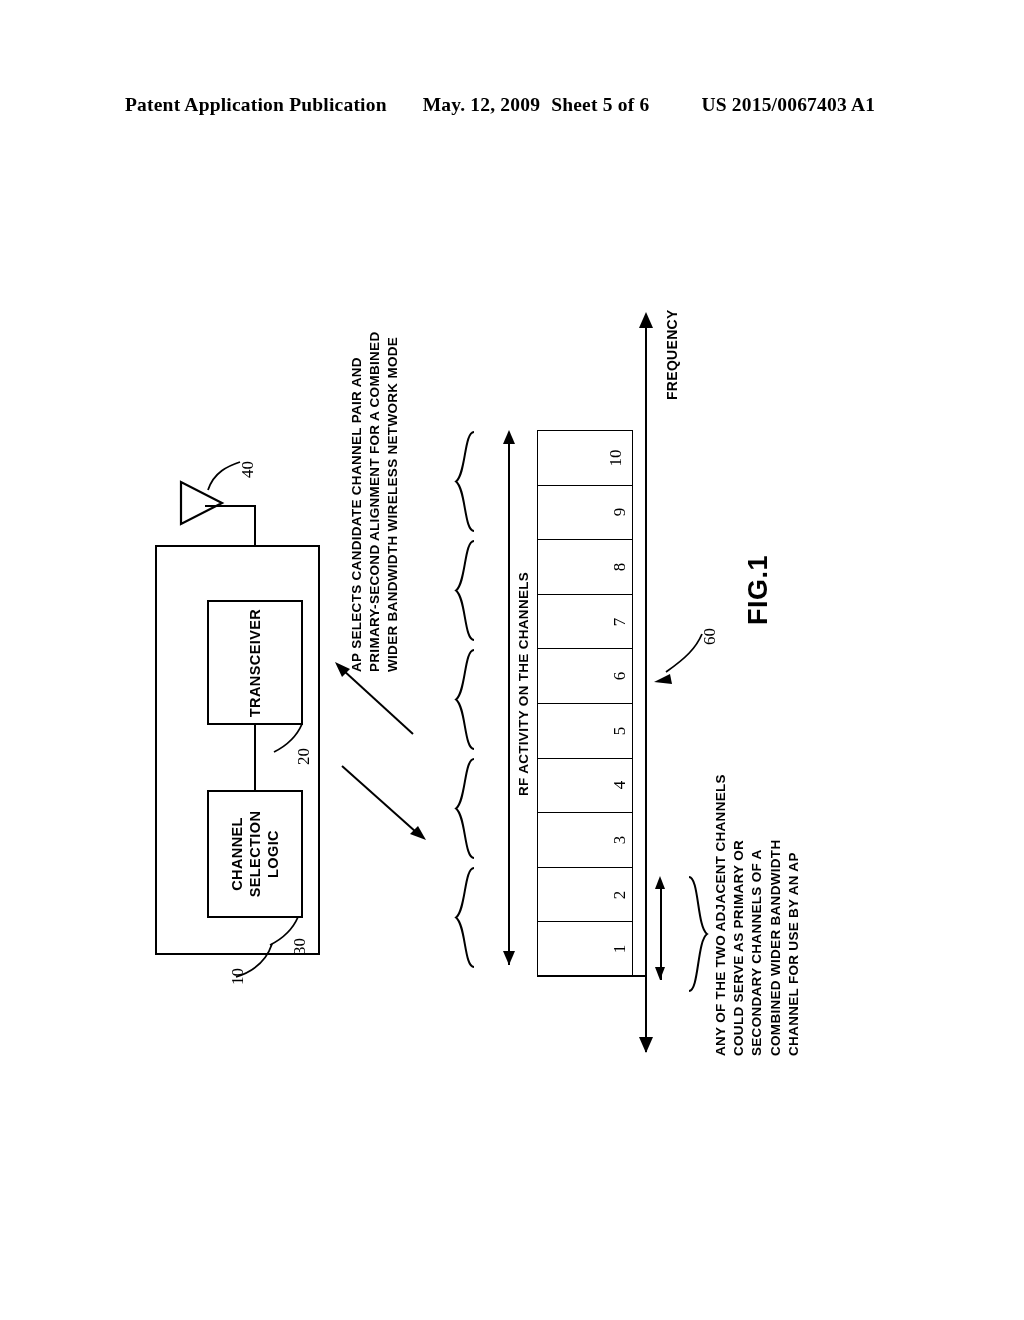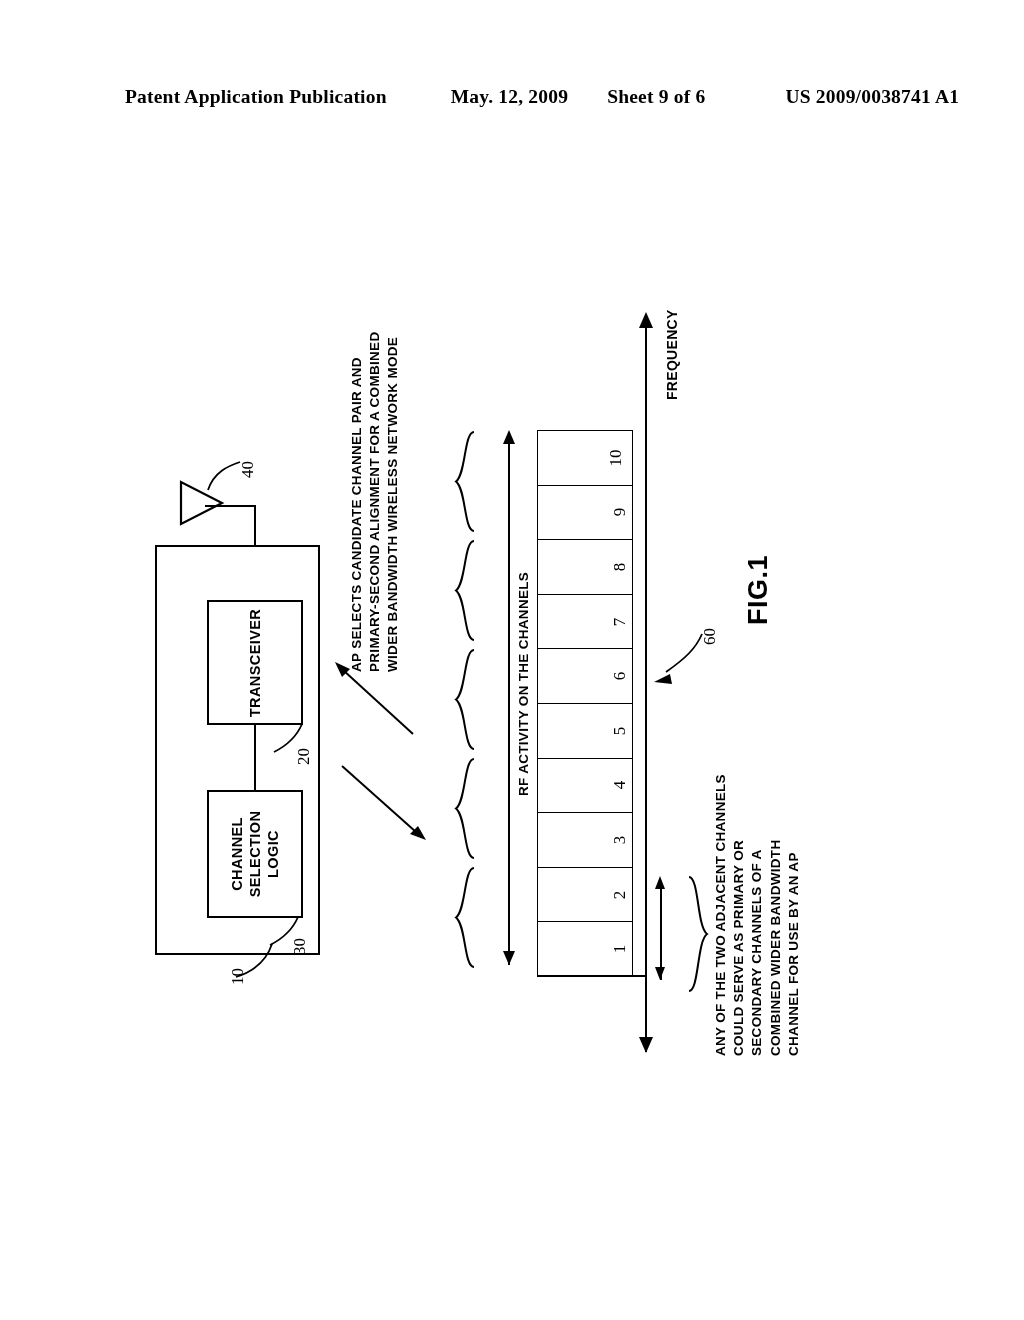--- a/index.html
+++ b/index.html
@@ -17,27 +17,26 @@
   }
 
   
   #page-header {
     position: absolute;
     top: 86px;
     left: 125px;
     width: 774px;
     height: 30px;
     display: flex;
-    align-items: flex-start;
+    align-items: flex-end;
     font-family: "Liberation Serif", serif;
     font-weight: bold;
     font-size: 19.5px;
     letter-spacing: 0.2px;
     white-space: nowrap;
-    gap: 28px;
   }
   #page-header .hdr-pub { }
   #page-header .hdr-date { margin-left: 36px; }
   #page-header .hdr-sheet { margin-left: 11px; }
   #page-header .hdr-patno { margin-left: 52px; }
 
   
   #figure {
     position: absolute;
     left: 0;
@@ -348,22 +347,22 @@
     position: absolute;
   }
   .leader svg { display: block; overflow: visible; }
 </style>
 </head>
 <body>
 
 <div id="page-header">
   <span class="hdr-pub">Patent Application Publication</span>
   <span class="hdr-date">May. 12, 2009</span>
-  <span class="hdr-sheet">Sheet 9 of 6</span>
-  <span class="hdr-patno">US 2009/0038741 A1</span>
+  <span class="hdr-sheet">Sheet 5 of 6</span>
+  <span class="hdr-patno">US 2015/0067403 A1</span>
 </div>
 
 <div id="figure">
 
   <div class="leader" style="left:178px; top:478px;">
     <svg width="48" height="50" viewBox="0 0 48 50">
       <polygon points="3,4 3,46 44,25" fill="#ffffff" stroke="#000000" stroke-width="2.2"></polygon>
     </svg>
   </div>
   <div id="antenna-lead-h"></div>

